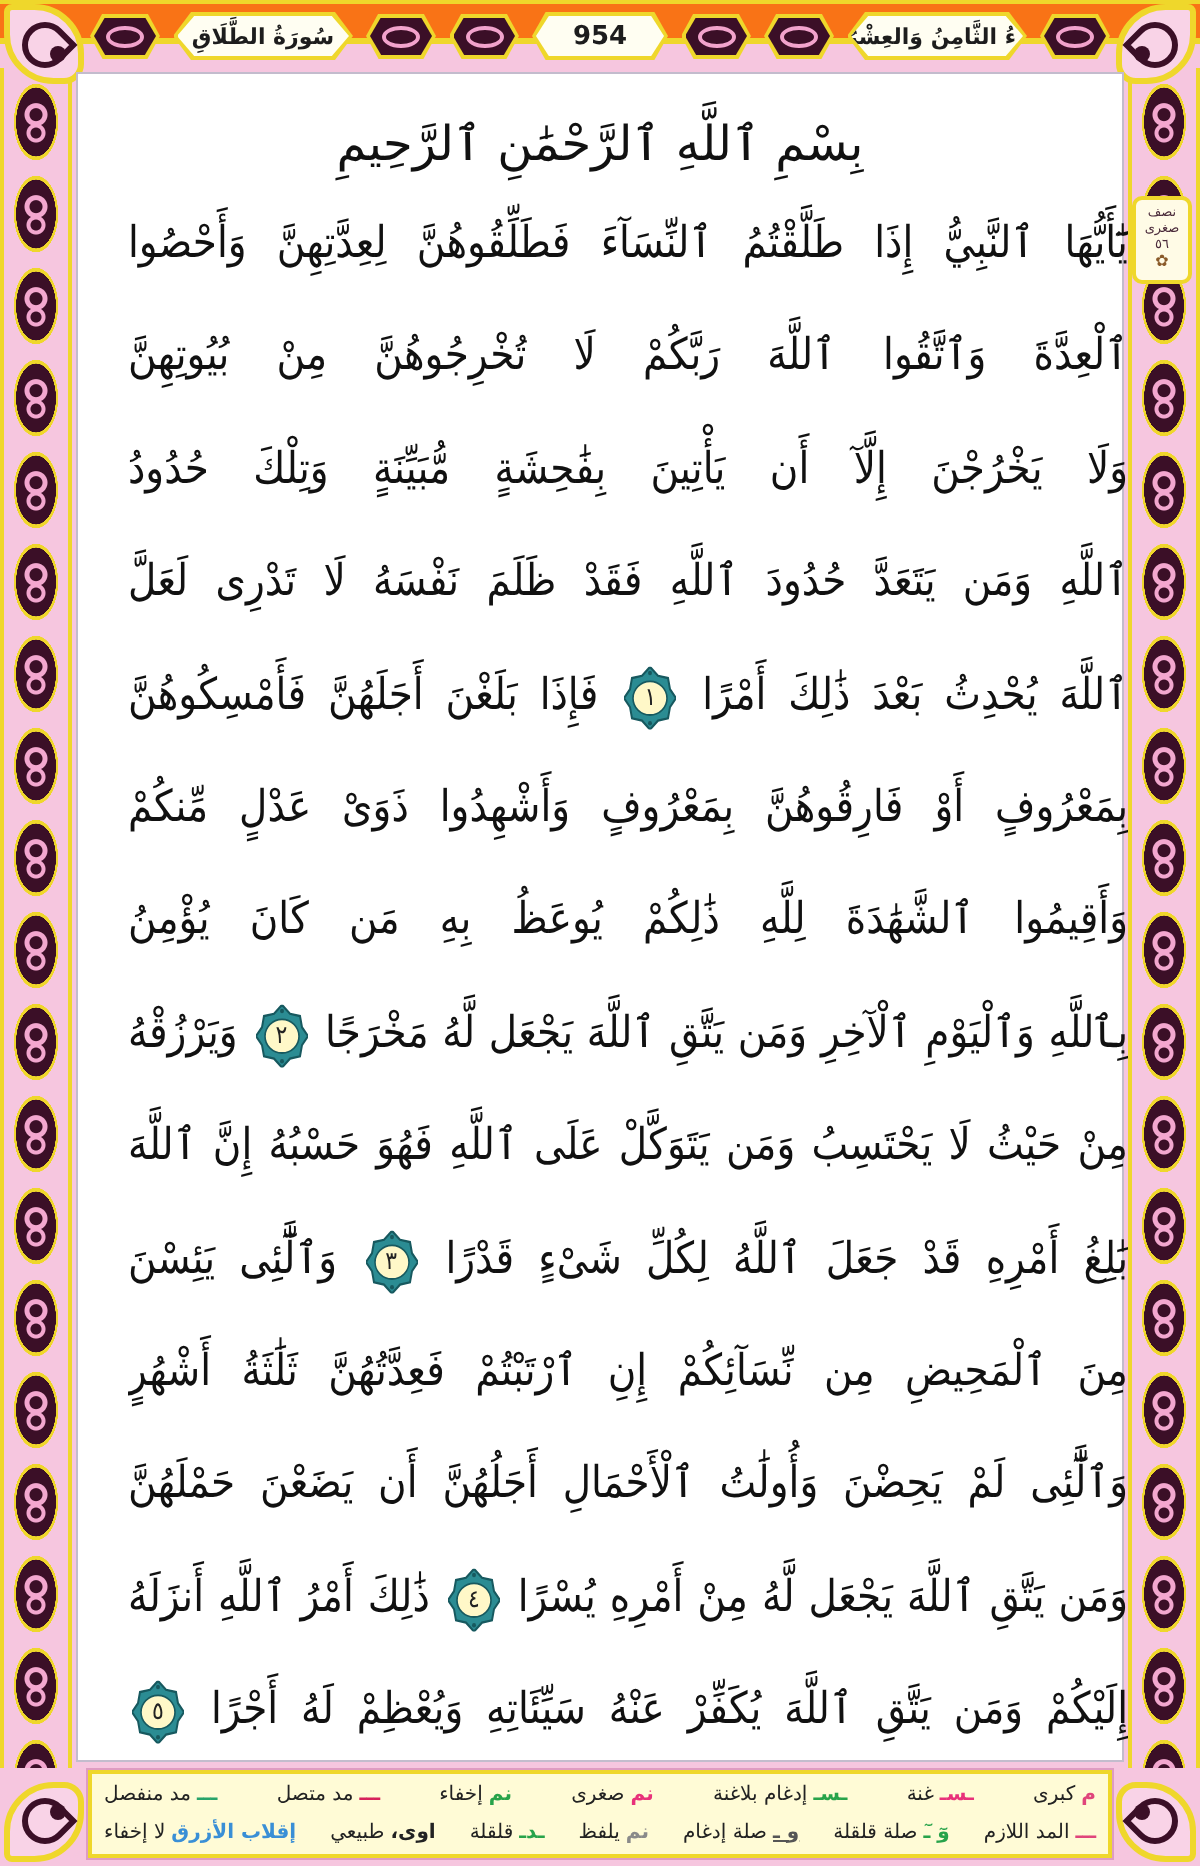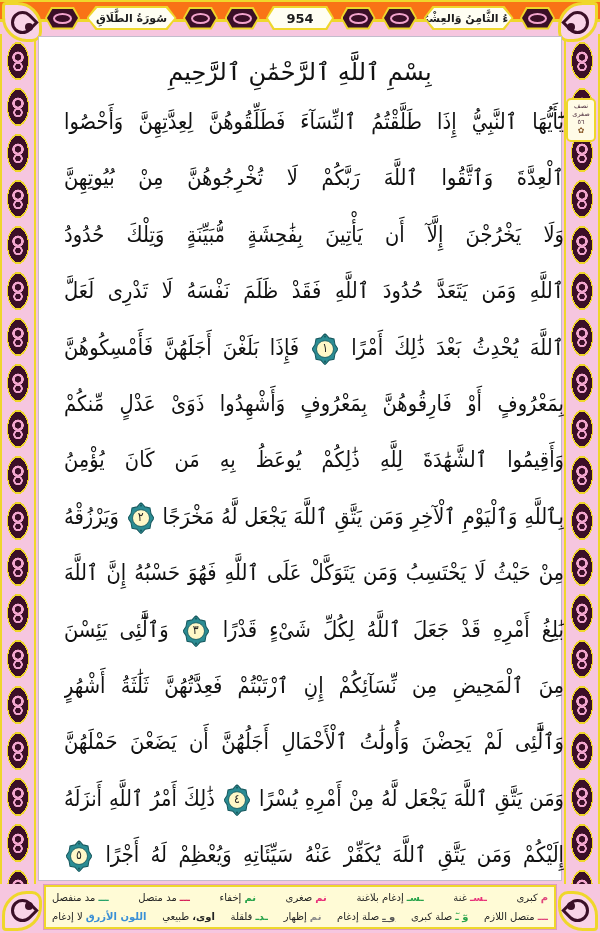--- a/index.html
+++ b/index.html
@@ -205,40 +205,40 @@
         <span>مد متصل</span>
       </span>
     <span class="legend-item">
         <span class="mark" style="color: rgb(39, 163, 106);">ـــ</span>
         <span>مد منفصل</span>
       </span>
   </div>
   <div class="legend-row">
     <span class="legend-item">
         <span class="mark" style="color: rgb(224, 69, 123);">ـــ</span>
-        <span>متصل اللازم</span>
+        <span>المد اللازم</span>
       </span>
     <span class="legend-item">
         <span class="mark" style="color: rgb(39, 163, 74);">وٓ ـٓ</span>
-        <span>صلة كبرى</span>
+        <span>صلة قلقلة</span>
       </span>
     <span class="legend-item">
         <span class="mark" style="color: rgb(85, 85, 85); text-decoration: underline;">و ـ</span>
         <span>صلة إدغام</span>
       </span>
     <span class="legend-item">
         <span class="mark" style="color: rgb(138, 138, 138);">نم</span>
-        <span>إظهار</span>
+        <span>يلفظ</span>
       </span>
     <span class="legend-item">
         <span class="mark" style="color: rgb(39, 163, 74);">ـدـ</span>
         <span>قلقلة</span>
       </span>
     <span class="legend-item">
         <span class="mark" style="color: rgb(34, 34, 34);">اوى،</span>
         <span>طبيعي</span>
       </span>
     <span class="legend-item">
-        <span class="mark" style="color: rgb(58, 143, 214);">اللون الأزرق</span>
-        <span>لا إدغام</span>
+        <span class="mark" style="color: rgb(58, 143, 214);">إقلاب الأزرق</span>
+        <span>لا إخفاء</span>
       </span>
   </div>
 </div>
 
 </body></html>

